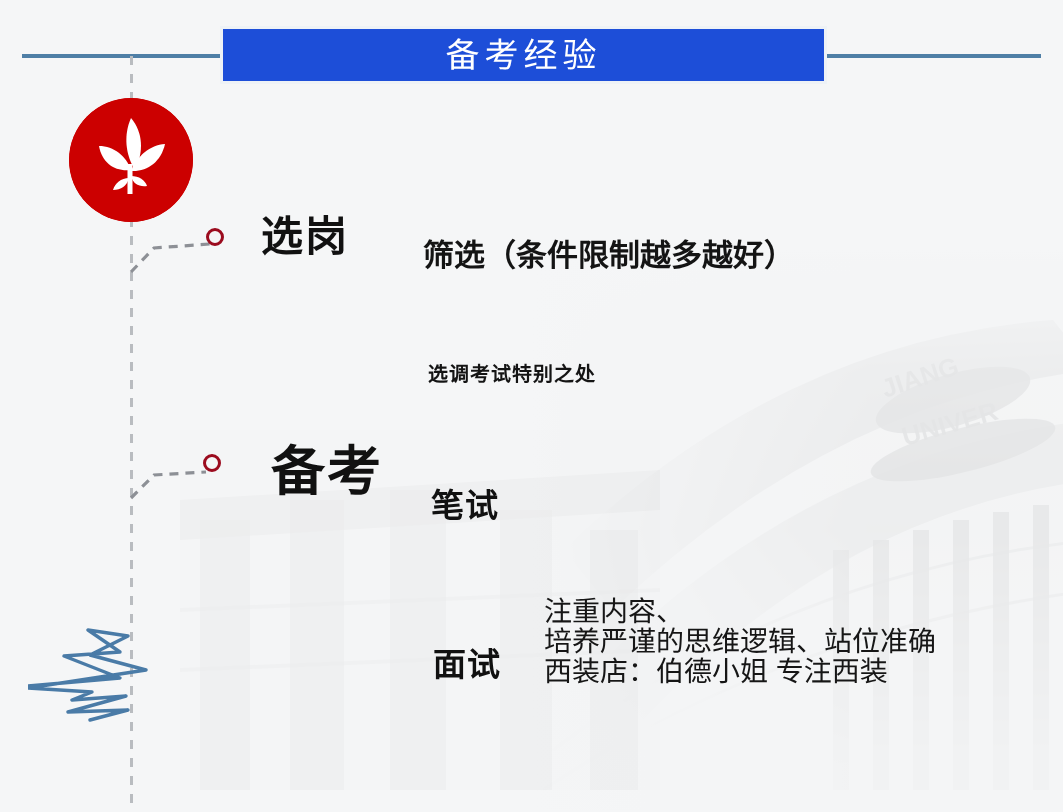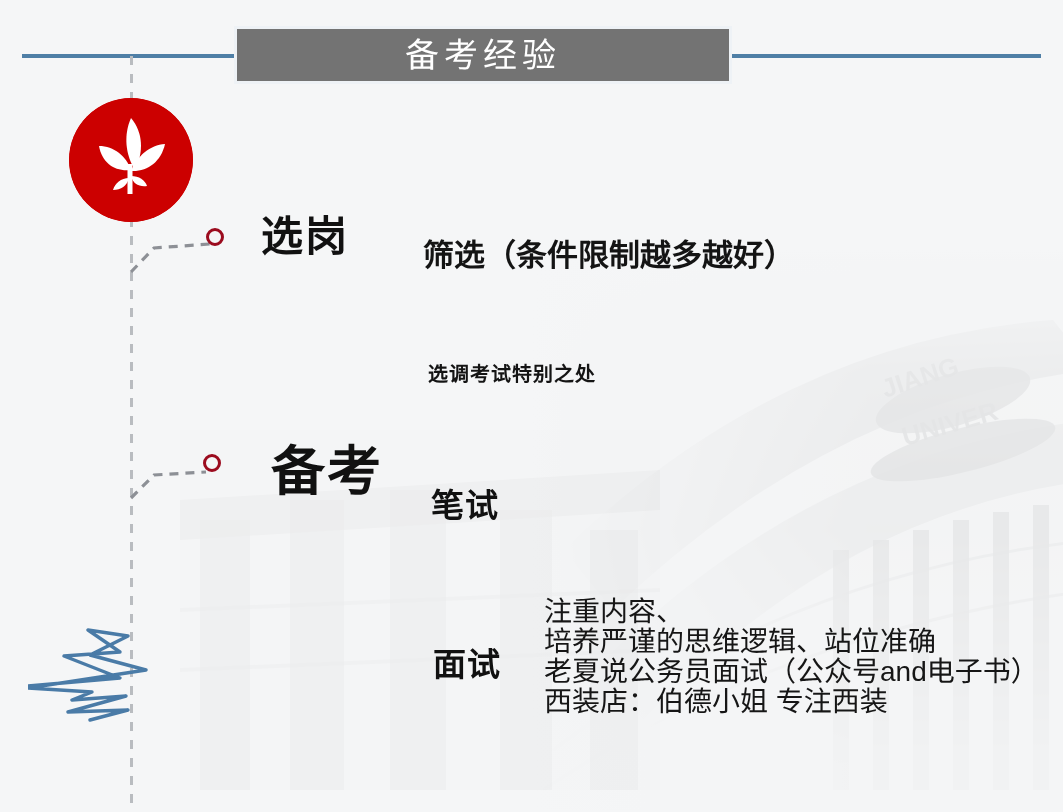--- a/index.html
+++ b/index.html
@@ -56,25 +56,25 @@
   .header-rule {
     position: absolute;
     left: 22px;
     top: 54px;
     width: 1019px;
     height: 4px;
     background: #4f7fa6;
   }
   .title-banner {
     position: absolute;
-    left: 237px;
+    left: 223px;
     top: 29px;
-    width: 492px;
+    width: 601px;
     height: 52px;
-    background: #737373;
+    background: #1d4ed8;
     box-shadow: 0 0 0 3px #eef2f6;
     display: flex;
     align-items: center;
     justify-content: center;
   }
   .title-banner .title-text {
     color: #ffffff;
     font-size: 34px;
     font-weight: 400;
     letter-spacing: 5px;
@@ -308,17 +308,16 @@
   <div class="stage-label stage-beikao">备考</div>
 
   <div class="sub-label sub-label-bishi">笔试</div>
 
 
   <div class="sub-label sub-label-mianshi">面试</div>
 
   <div class="detail-block detail-mianshi">
     <span class="detail-row">注重内容、</span>
     <span class="detail-row">培养严谨的思维逻辑、站位准确</span>
-    <span class="detail-row">老夏说公务员面试（公众号and电子书）</span>
     <span class="detail-row">西装店：伯德小姐 专注西装</span>
   </div>
 
 </div>
 
 </body></html>

